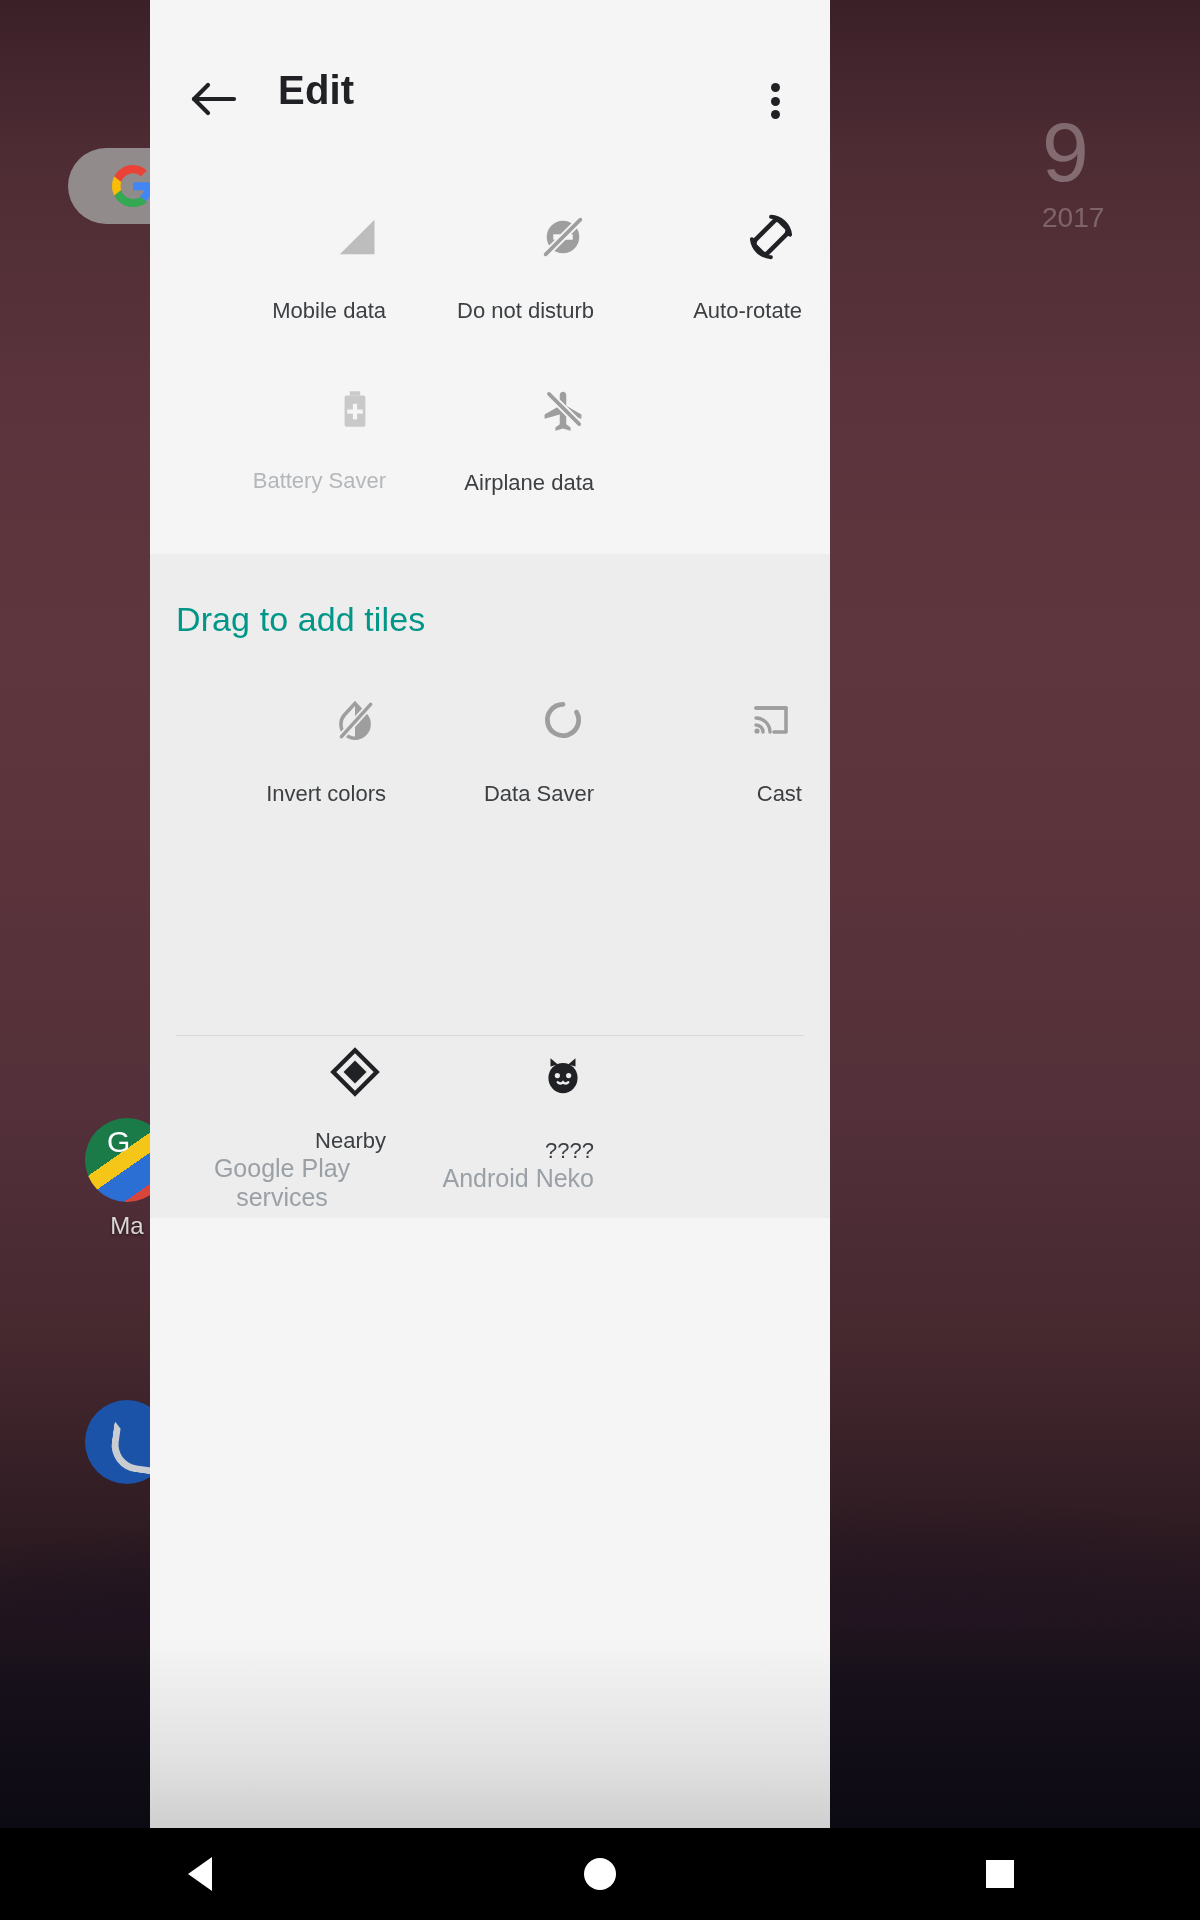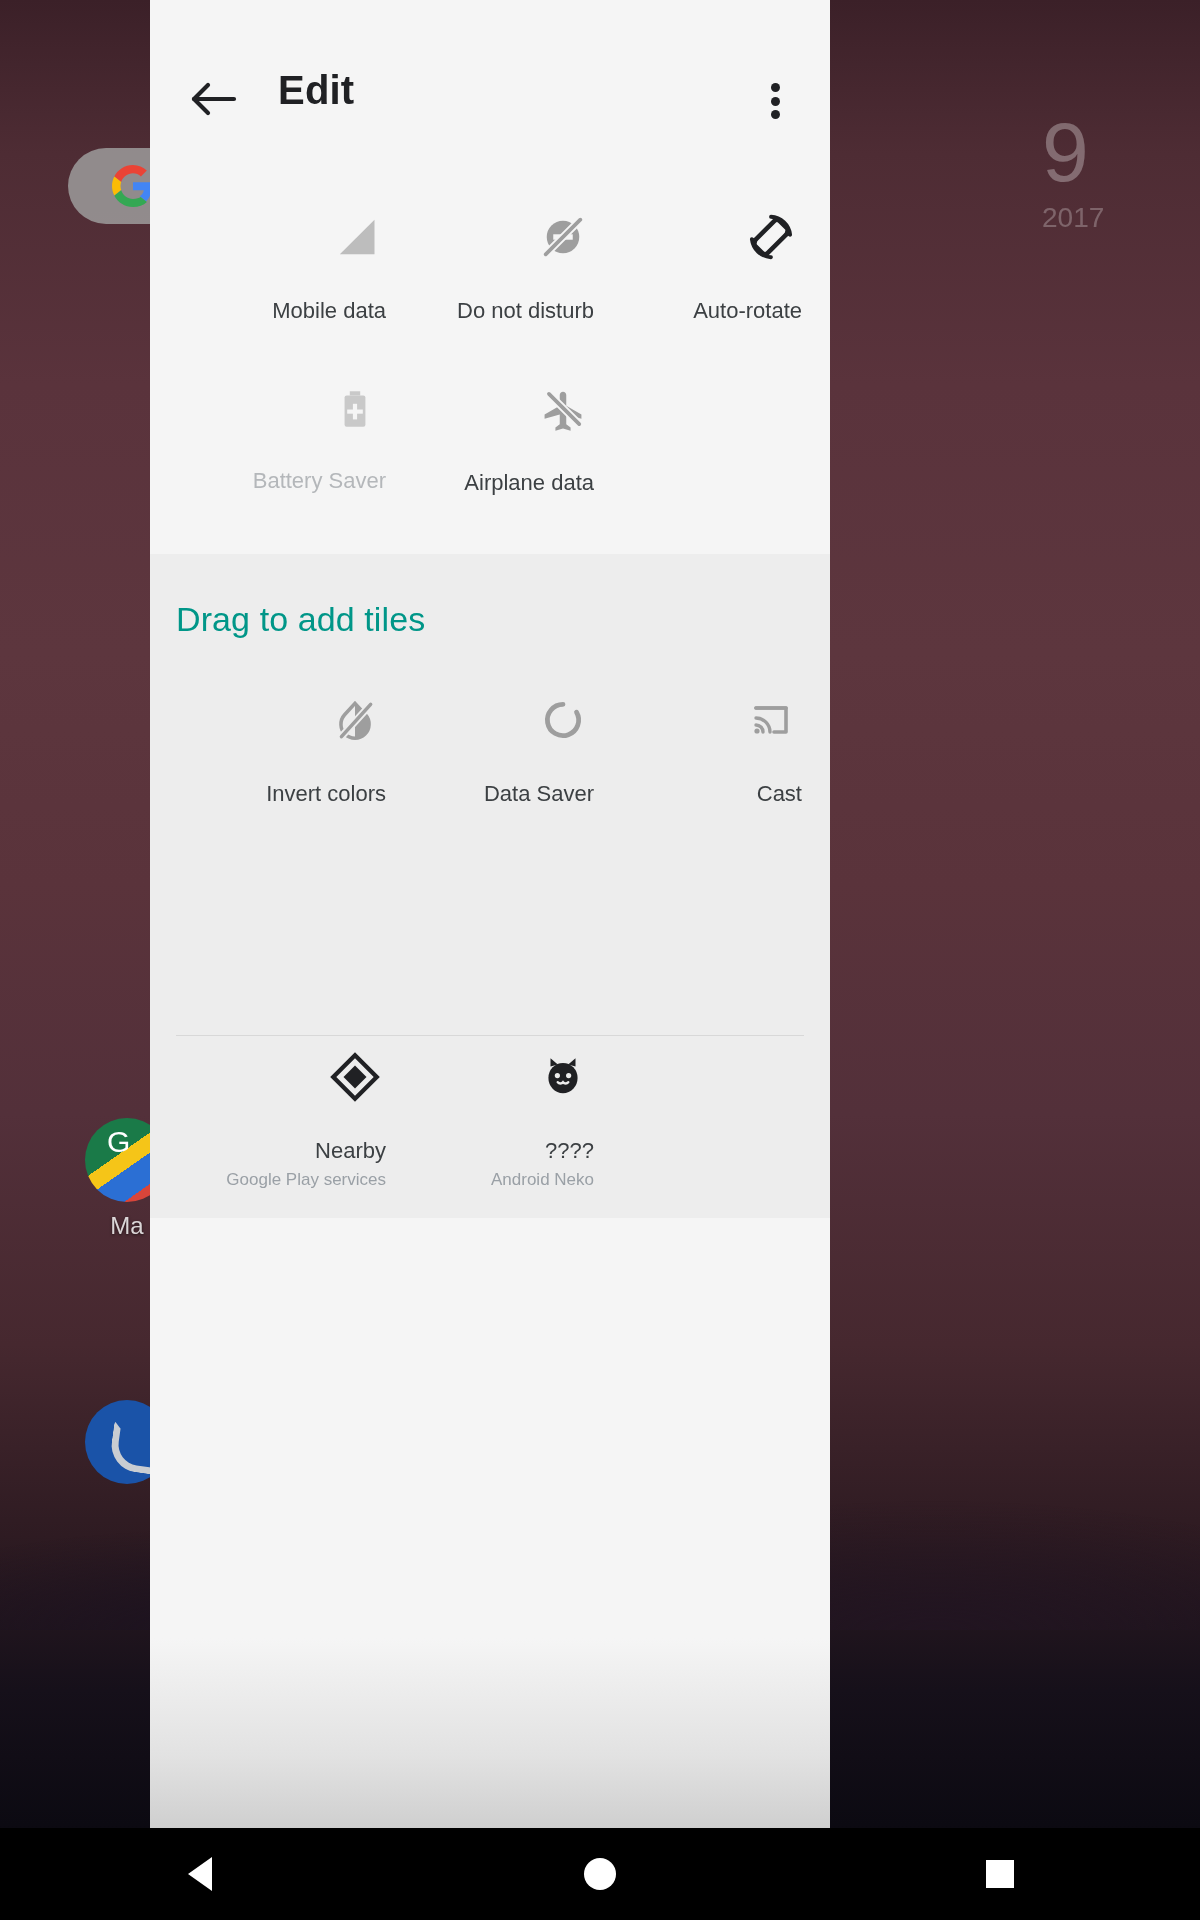--- a/index.html
+++ b/index.html
@@ -235,22 +235,21 @@
     justify-content: center;
   }
   .tile-label {
     margin-top: 30px;
     font-size: 22px;
     color: #3c4043;
     text-align: center;
     line-height: 1.2;
   }
   .tile-sub {
-    margin-top: 6px;
-    font-size: 17px;
+    font-size: 25px;
     color: #9aa0a6;
     text-align: center;
   }
   .tile.dim .tile-label { color: #b4b7ba; margin-top: 28px; }
 
   #active-section {
     background: #f5f5f5;
     padding-bottom: 14px;
   }
 

